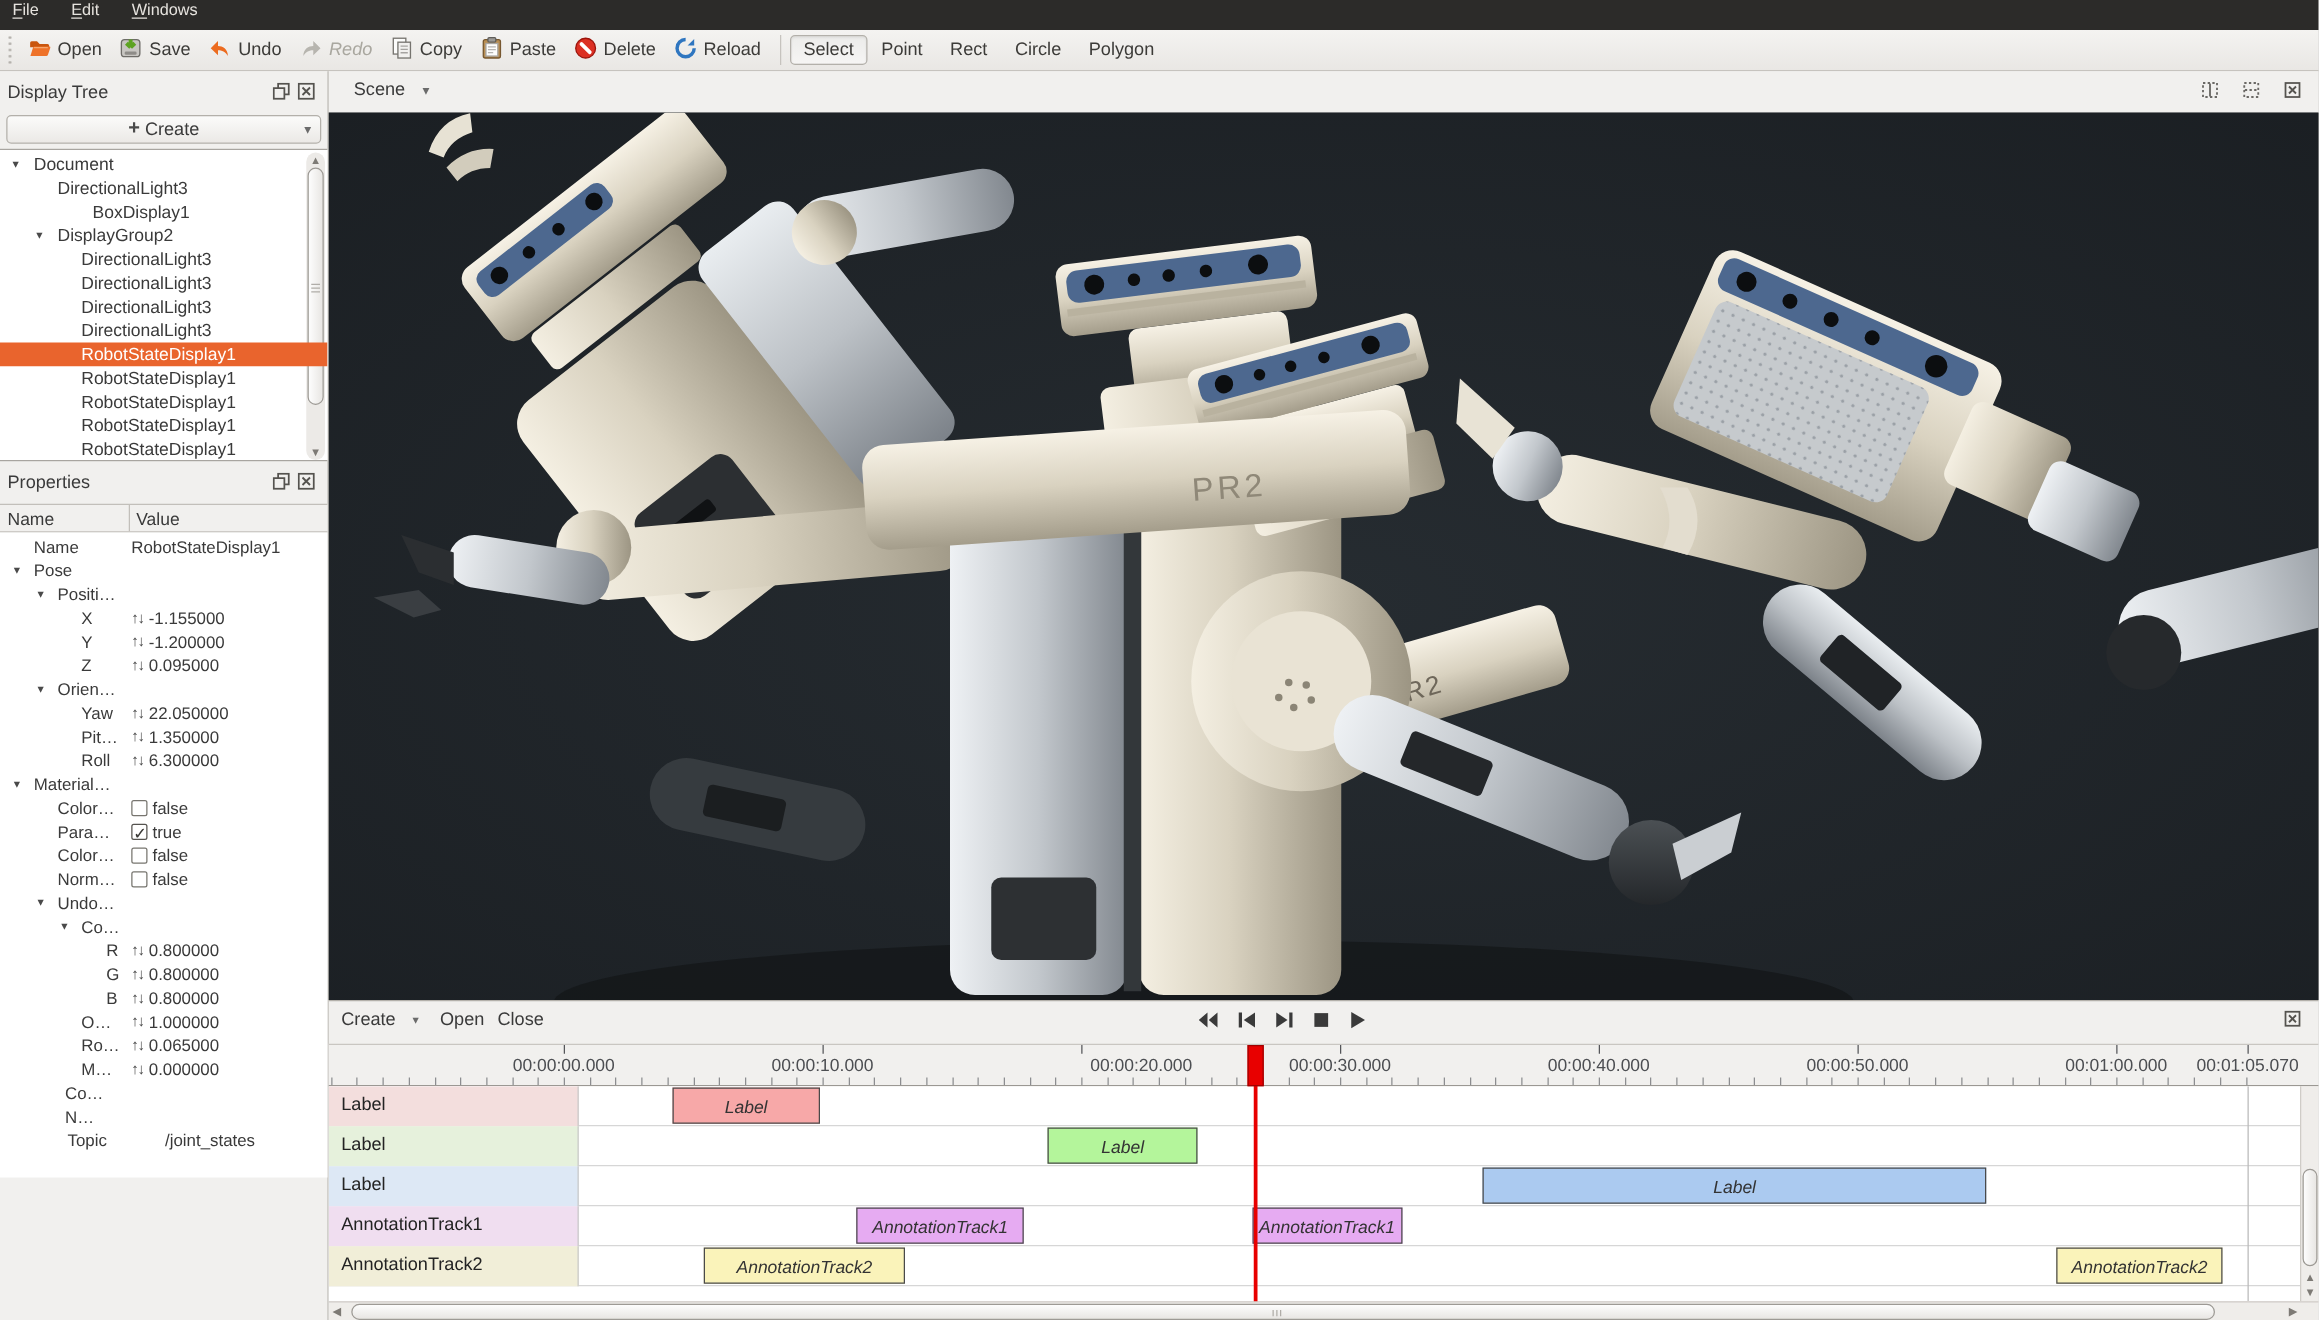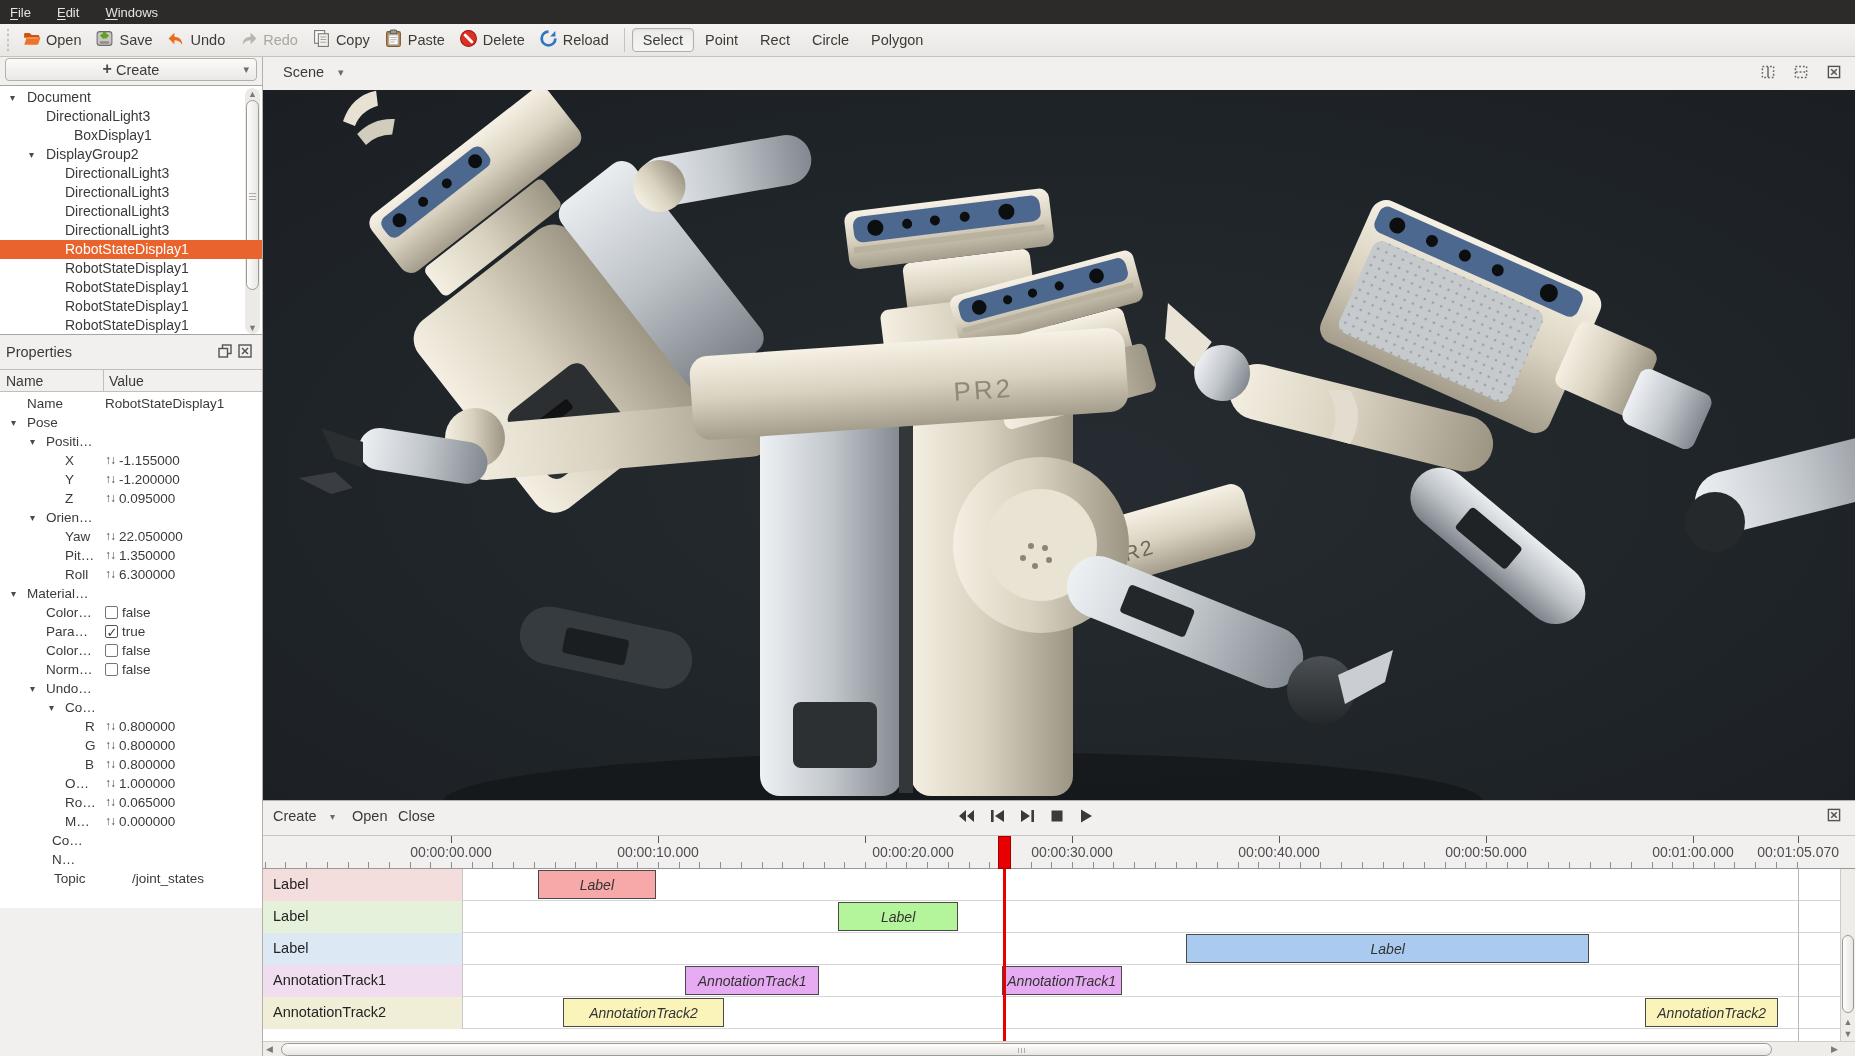--- a/index.html
+++ b/index.html
@@ -1,29 +1,29 @@
 <!DOCTYPE html>
 <html><head>
 <meta charset="utf-8">
 <style>
   * { margin:0; padding:0; box-sizing:border-box; }
   html,body { width:1855px; height:1056px; overflow:hidden; }
   body { font-family:"Liberation Sans","DejaVu Sans",sans-serif; font-size:14px; color:#3a3a3a; background:#f1f0ee; }
   #app { position:relative; width:1855px; height:1056px; background:#f1f0ee; overflow:hidden; }
 
   
-  #menubar { position:absolute; left:0; top:0; width:1855px; height:24px; background:#2c2b29; display:flex; align-items:center; padding-left:10px; gap:26px; }
+  #menubar { position:absolute; left:0; top:0; width:1855px; height:24px; background:#2c2b29; display:flex; padding-left:10px; gap:26px; }
   .menu-item { color:#e6e3de; font-size:13px; cursor:default; }
   .menu-item .mn { text-decoration:underline; text-underline-offset:2px; }
 
   
   #toolbar { position:absolute; left:0; top:24px; width:1855px; height:33px; background:linear-gradient(#f4f3f1,#e9e7e4); border-bottom:1px solid #c6c3be; display:flex; align-items:center; padding-left:2px; }
   .tb-handle { width:8px; height:22px; margin:0 4px 0 2px; background-image:radial-gradient(circle,#b5b2ad 1px,transparent 1.2px); background-size:4px 5px; background-position:center; background-repeat:repeat-y; }
   .tb-btn { display:flex; align-items:center; gap:5px; padding:3px 8px 3px 6px; border-radius:4px; font-size:14.5px; color:#3c3b38; white-space:nowrap; }
-  .tb-btn.disabled { color:#a9a79f; }
+  .tb-btn.disabled { color:#a9a79f;font-style:italic; }
   .tb-sep { width:1px; height:24px; background:#c6c3be; margin:0 7px; }
   .mode-btn { padding:3px 10px; font-size:14.5px; color:#3c3b38; border-radius:4px; border:1px solid transparent; }
   .mode-btn.active { border:1px solid #b3b0aa; background:linear-gradient(#ececea,#f6f5f4); box-shadow:inset 0 1px 2px rgba(0,0,0,.08); }
 
   
   #left-panel { position:absolute; left:0; top:57px; width:263px; height:999px; background:#f1f0ee; border-right:1px solid #b3b0aa; }
   .panel-header { position:relative; height:34px; }
   .panel-title { position:absolute; left:6px; top:9px; font-size:14.5px; color:#3a3a3a; }
   .panel-icons { position:absolute; right:10px; top:9px; display:flex; gap:6px; }
   .picon { width:14px; height:14px; display:block; }
@@ -175,20 +175,33 @@
       </div>
       <div class="tb-sep"></div>
       <div class="mode-btn active">Select</div>
       <div class="mode-btn">Point</div>
       <div class="mode-btn">Rect</div>
       <div class="mode-btn">Circle</div>
       <div class="mode-btn">Polygon</div>
     </div>
 
   <div id="left-panel">
+    <div class="panel-header">
+      <span class="panel-title">Display Tree</span>
+      <span class="panel-icons">
+        <svg class="picon" viewBox="0 0 14 14">
+            <rect x="4.5" y="1" width="8.5" height="8.5" fill="none" stroke="#55534f" stroke-width="1.4"></rect>
+            <rect x="1" y="4.5" width="8.5" height="8.5" fill="#f1f0ee" stroke="#55534f" stroke-width="1.4"></rect>
+          </svg>
+        <svg class="picon" viewBox="0 0 14 14">
+            <rect x="1" y="1" width="12" height="12" fill="none" stroke="#55534f" stroke-width="1.4"></rect>
+            <path d="M4 4 L10 10 M10 4 L4 10" stroke="#55534f" stroke-width="1.5"></path>
+          </svg>
+      </span>
+    </div>
     <div id="create-row">
       <div id="create-btn">
         <span class="plus">+</span>
         <span>Create</span>
         <span class="caret">▾</span>
       </div>
     </div>
     <div id="tree">
       <div id="tree-scroll">
         <div class="sb-arrow" style="top:1px">▲</div>

